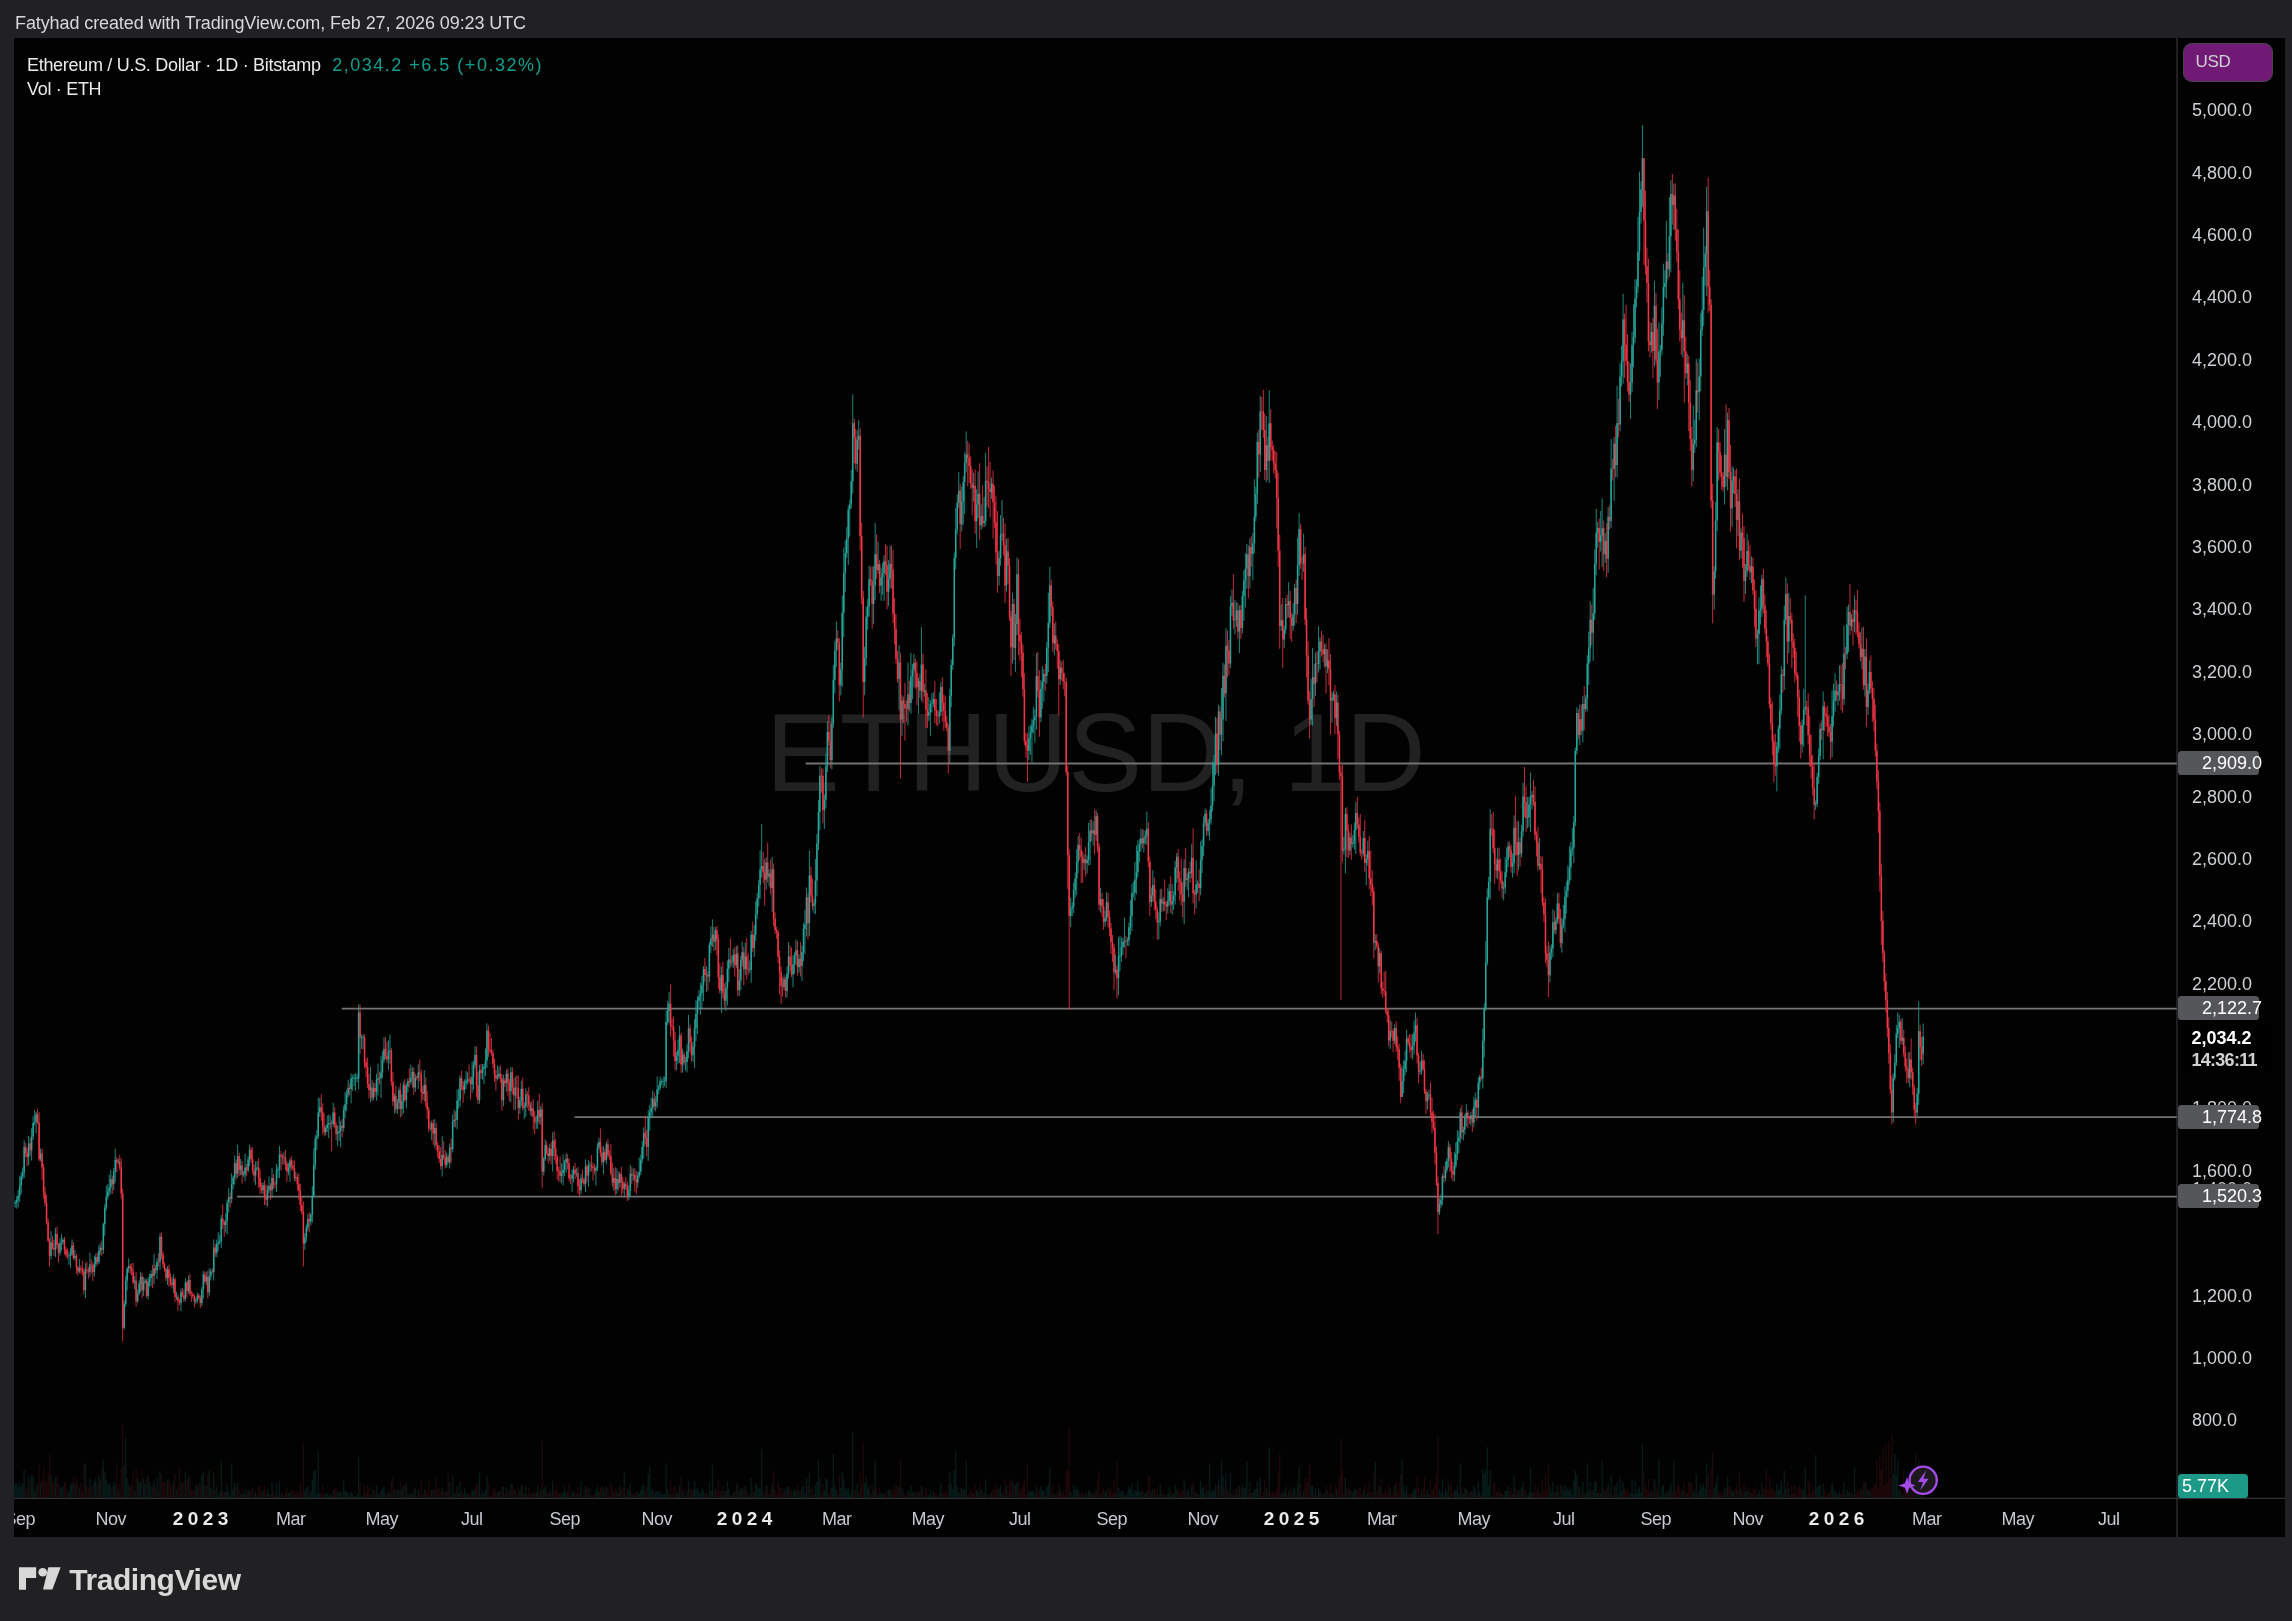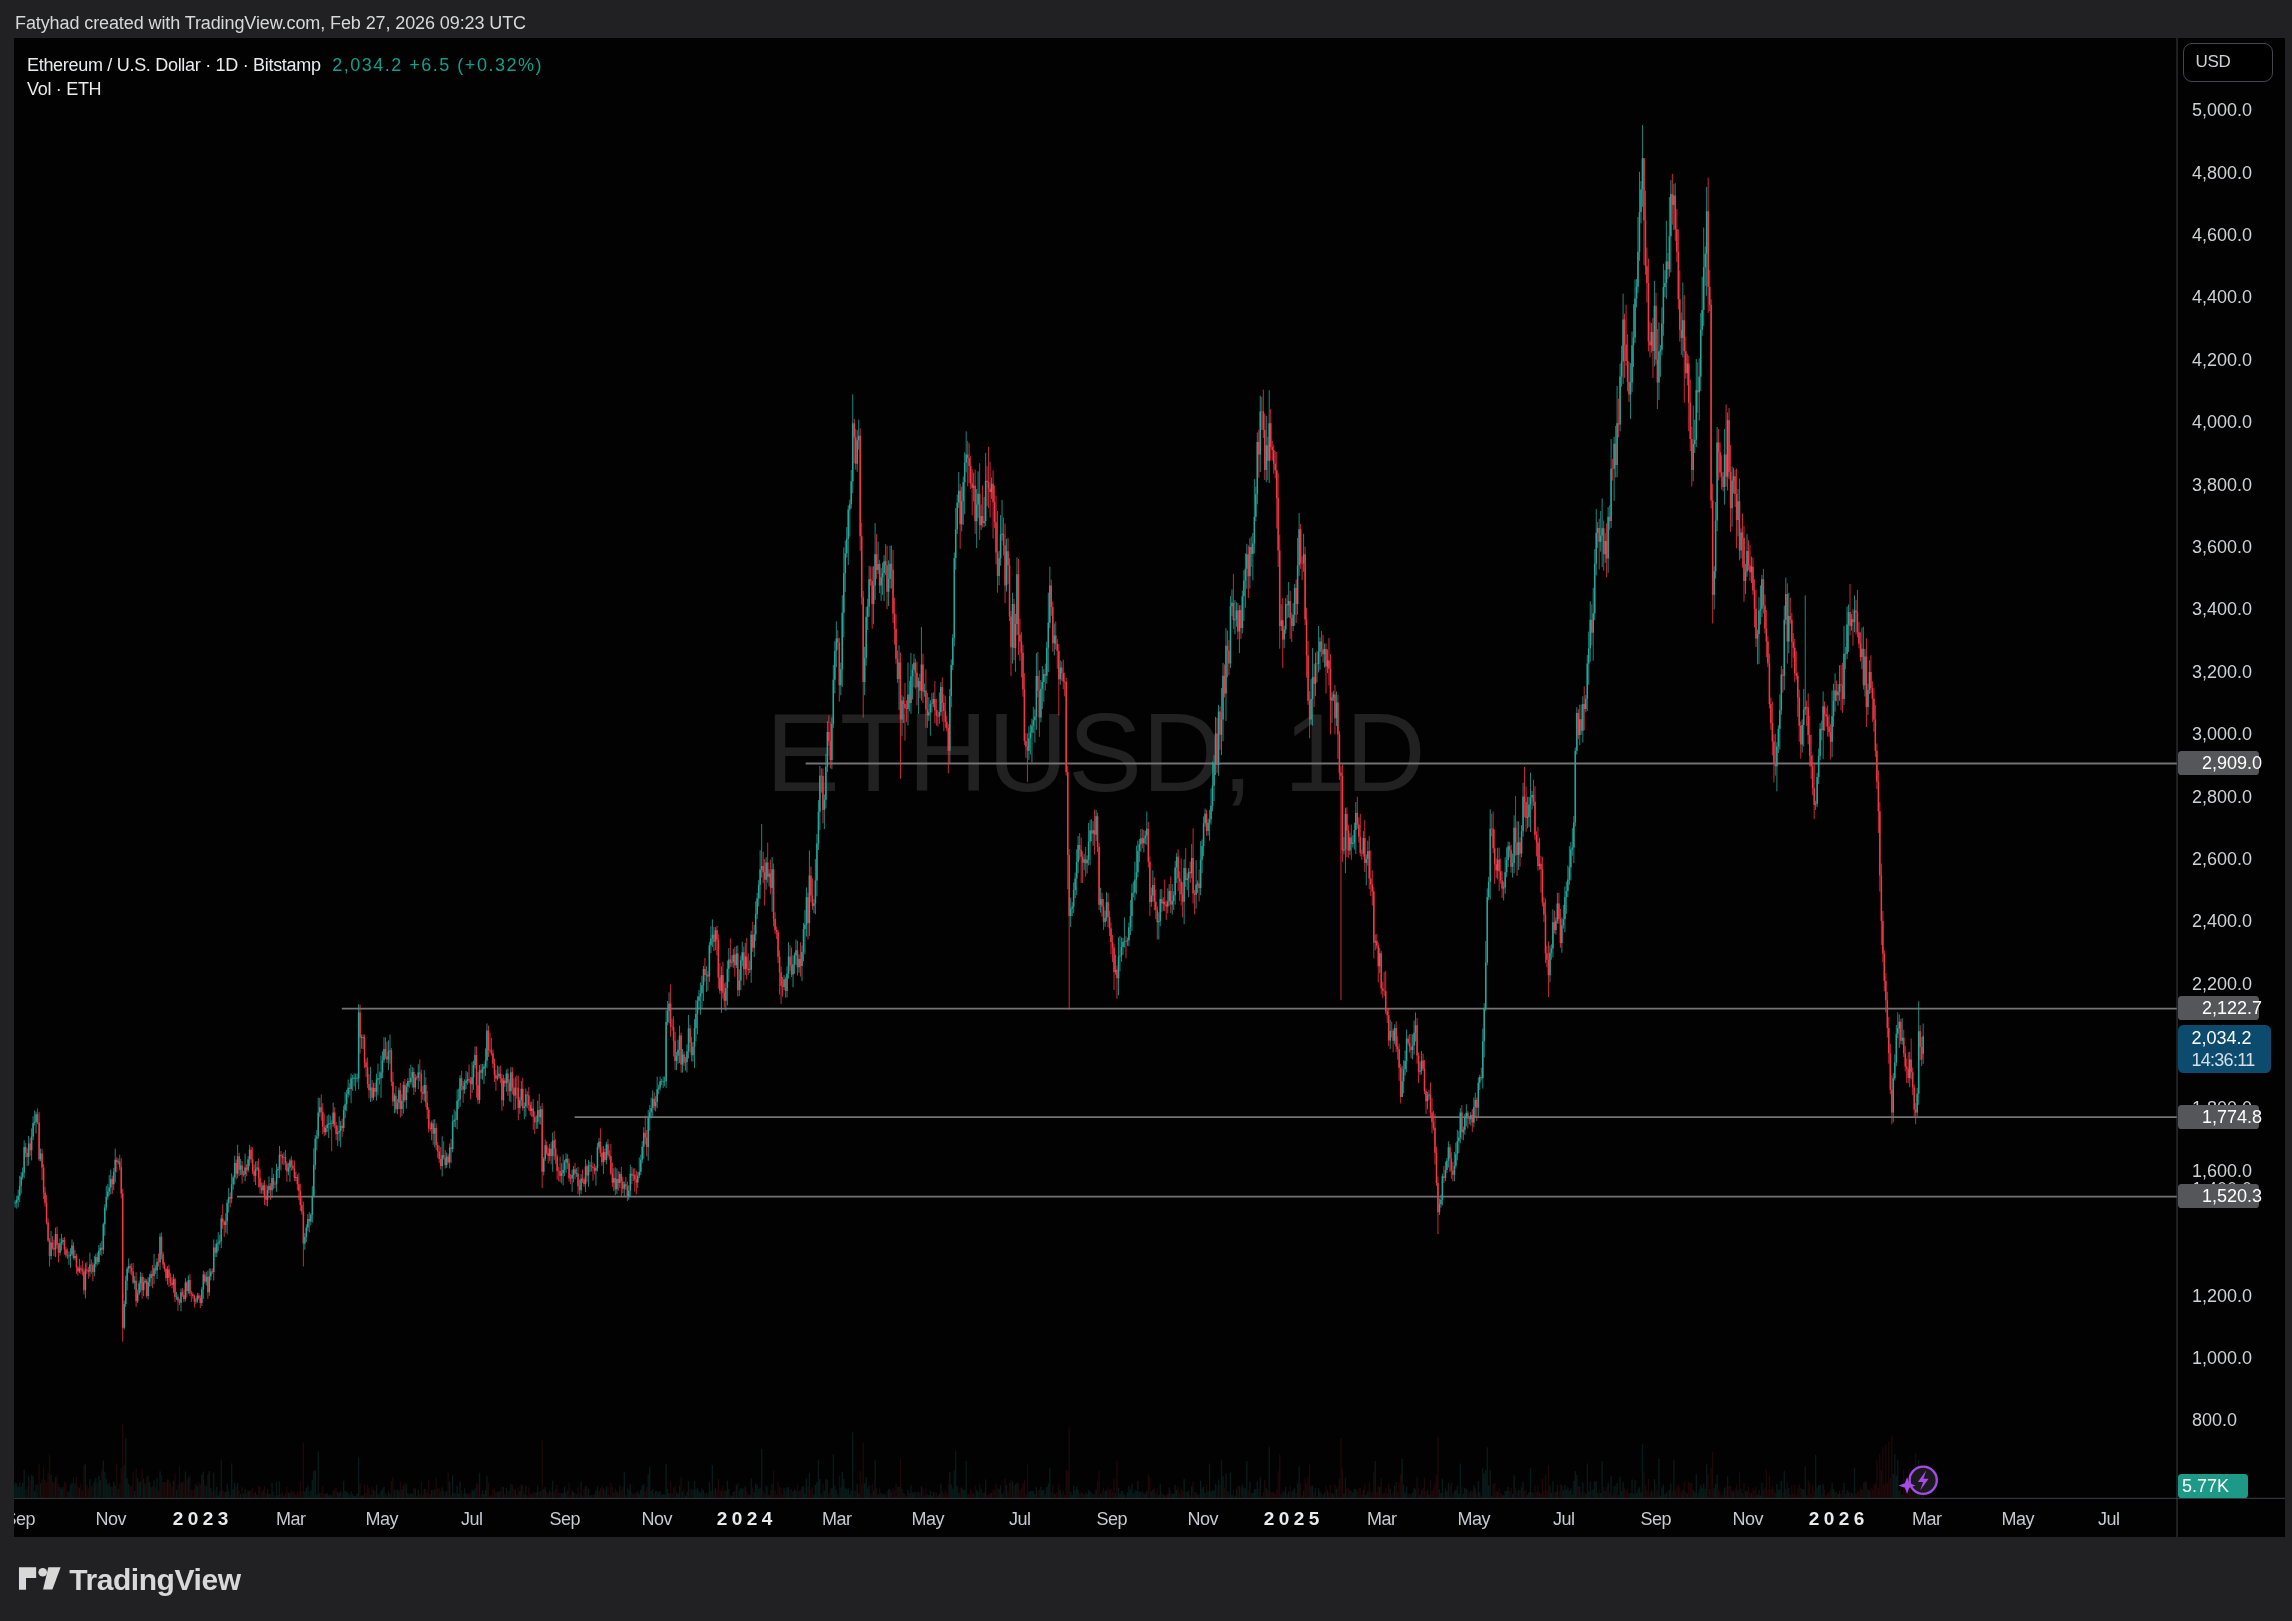--- a/index.html
+++ b/index.html
@@ -78,26 +78,26 @@
 <div class="pl" style="top:1160px">1,600.0</div>
 <div class="pl" style="top:1178px">1,400.0</div>
 <div class="pl" style="top:1285px">1,200.0</div>
 <div class="pl" style="top:1347px">1,000.0</div>
 <div class="pl" style="top:1409px">800.0</div>
 <div class="pl" style="top:1472px">600.0</div>
 <div class="gb" style="top:751px">2,909.0</div>
 <div class="gb" style="top:996px">2,122.7</div>
 <div class="gb" style="top:1105px">1,774.8</div>
 <div class="gb" style="top:1184px">1,520.3</div>
-<div style="position:absolute;left:2178px;top:1025px;width:93px;height:48px;background:#0c4a6e;border-radius:5.4px;color:#fff;font-size:18px;">
+<div style="position:absolute;left:2178px;top:1025px;width:93px;height:48px;background:#000000;border-radius:5.4px;color:#fff;font-size:18px;font-weight:bold;">
     <div style="padding:2.2px 0 0 13.4px;line-height:23px">2,034.2</div>
     <div style="padding-left:13.4px;line-height:21.5px;color:rgba(255,255,255,.82);letter-spacing:-0.7px">14:36:11</div>
   </div>
 <div style="position:absolute;left:2178px;top:1474px;width:70px;height:24px;line-height:24px;background:#1d9a87;border-radius:3.6px;color:#fff;font-size:18px;padding-left:4px;box-sizing:border-box">5.77K</div>
-<div style="position:absolute;left:2183px;top:43px;width:90px;height:39px;box-sizing:border-box;border:1.3px solid #45474d;border-radius:9px;background:#000000;color:#cfd1d5;font-size:17px;letter-spacing:-0.4px;line-height:36px;padding-left:11.6px">USD</div>
+<div style="position:absolute;left:2183px;top:43px;width:90px;height:39px;box-sizing:border-box;border:1.3px solid #45474d;border-radius:9px;background:#701a75;color:#cfd1d5;font-size:17px;letter-spacing:-0.4px;line-height:36px;padding-left:11.6px">USD</div>
 <svg style="position:absolute;left:17px;top:1567px" width="251" height="30" viewBox="0 0 280 34">
     <g fill="#d8d8d8">
       <path d="M0 0 H19.5 V12.2 H8 V25.5 H0 Z" transform="translate(0,0.2) scale(1,1) translate(0,0)"></path>
       <path d="M0 0 H19.5 V25.5 H8 V12.2 H0 Z" opacity="0"></path>
       <circle cx="26.9" cy="5.9" r="4.9"></circle>
       <path d="M33.3 0.3 H47.2 L37.9 25.5 H27.3 Z"></path>
     </g>
     <text x="57" y="25.5" font-family="Liberation Sans,sans-serif" font-weight="bold" font-size="34" letter-spacing="-0.5" fill="#d8d8d8">TradingView</text>
   </svg>
 

